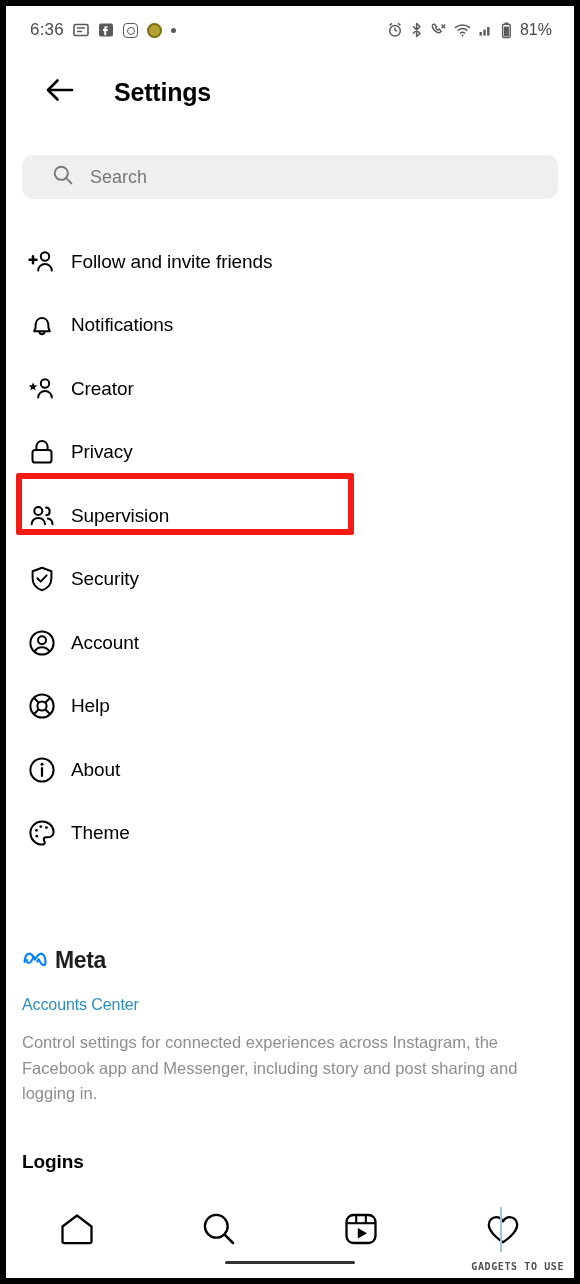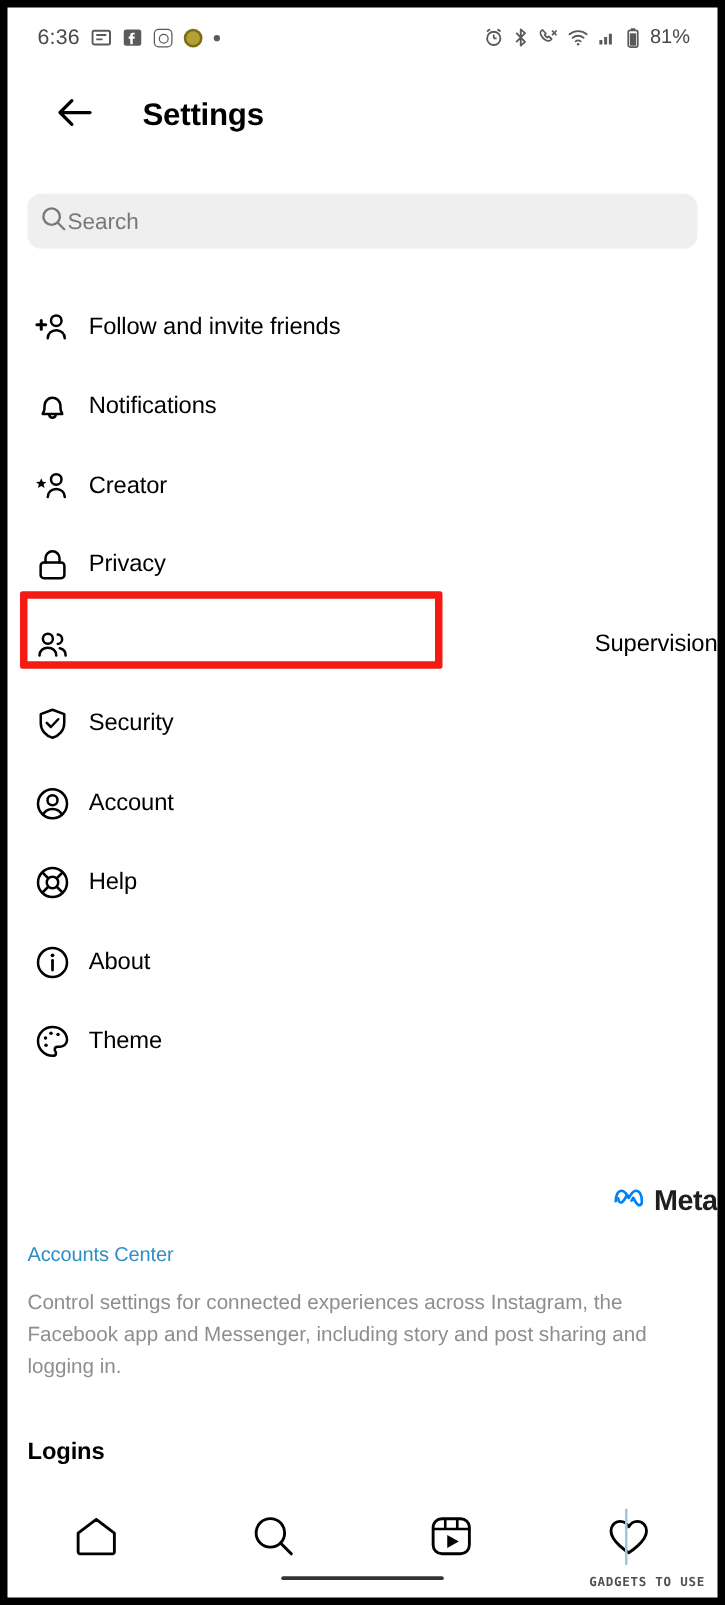--- a/index.html
+++ b/index.html
@@ -39,39 +39,39 @@
   
   .header { position:absolute; left:0; top:48px; width:568px; height:76px;
      display:flex; align-items:center; padding-left:36px; }
   .back-btn { width:36px; height:36px; display:flex; align-items:center; justify-content:center; }
   .page-title { font-size:25px; font-weight:700; color:#000; margin-left:36px; letter-spacing:-.2px; }
 
   
   .searchbar {
      position:absolute; left:16px; top:149px; width:536px; height:44px;
      background:#efefef; border-radius:11px;
-     display:flex; align-items:center; padding-left:10px; gap:0;
+     display:flex; align-items:center; padding-left:30px; gap:16px;
   }
   .search-ph { font-size:18px; color:#76797c; }
 
   
   .menu { position:absolute; left:0; top:224px; width:568px; }
   .menu-row { height:63.5px; display:flex; align-items:center; padding-left:16px; position:relative; }
   .menu-ico { width:40px; display:flex; align-items:center; justify-content:center; }
   .menu-label { font-size:19px; color:#000; margin-left:9px; letter-spacing:-.1px; }
 
-  .hl-row { outline:none;justify-content:space-between; }
+  .hl-row { outline:none; }
   .highlight-box {
      position:absolute; left:10px; top:467px; width:338px; height:62px;
      border:6px solid #f41b14; border-radius:2px; pointer-events:none; z-index:5;
   }
 
   
   .meta-block { position:absolute; left:0; top:938px; width:568px; padding-left:16px; }
-  .meta-logo-row { display:flex; align-items:center; gap:7px; height:32px;justify-content:flex-end; }
+  .meta-logo-row { display:flex; align-items:center; gap:7px; height:32px; }
   .meta-word { font-size:23px; font-weight:600; color:#1c1e21; letter-spacing:-.4px; }
   .accounts-center { font-size:16px; color:#2d8ec4; margin-top:20px; letter-spacing:-.1px; }
   .meta-desc { font-size:16.5px; color:#8e8e8e; line-height:1.55; margin-top:16px; width:528px; }
   .logins-title { font-size:19px; font-weight:700; color:#000; margin-top:44px; letter-spacing:-.1px; }
 
   
   .bottomnav {
      position:absolute; left:0; bottom:0; width:568px; height:88px;
      display:flex; align-items:flex-start; padding-top:14px;
   }

